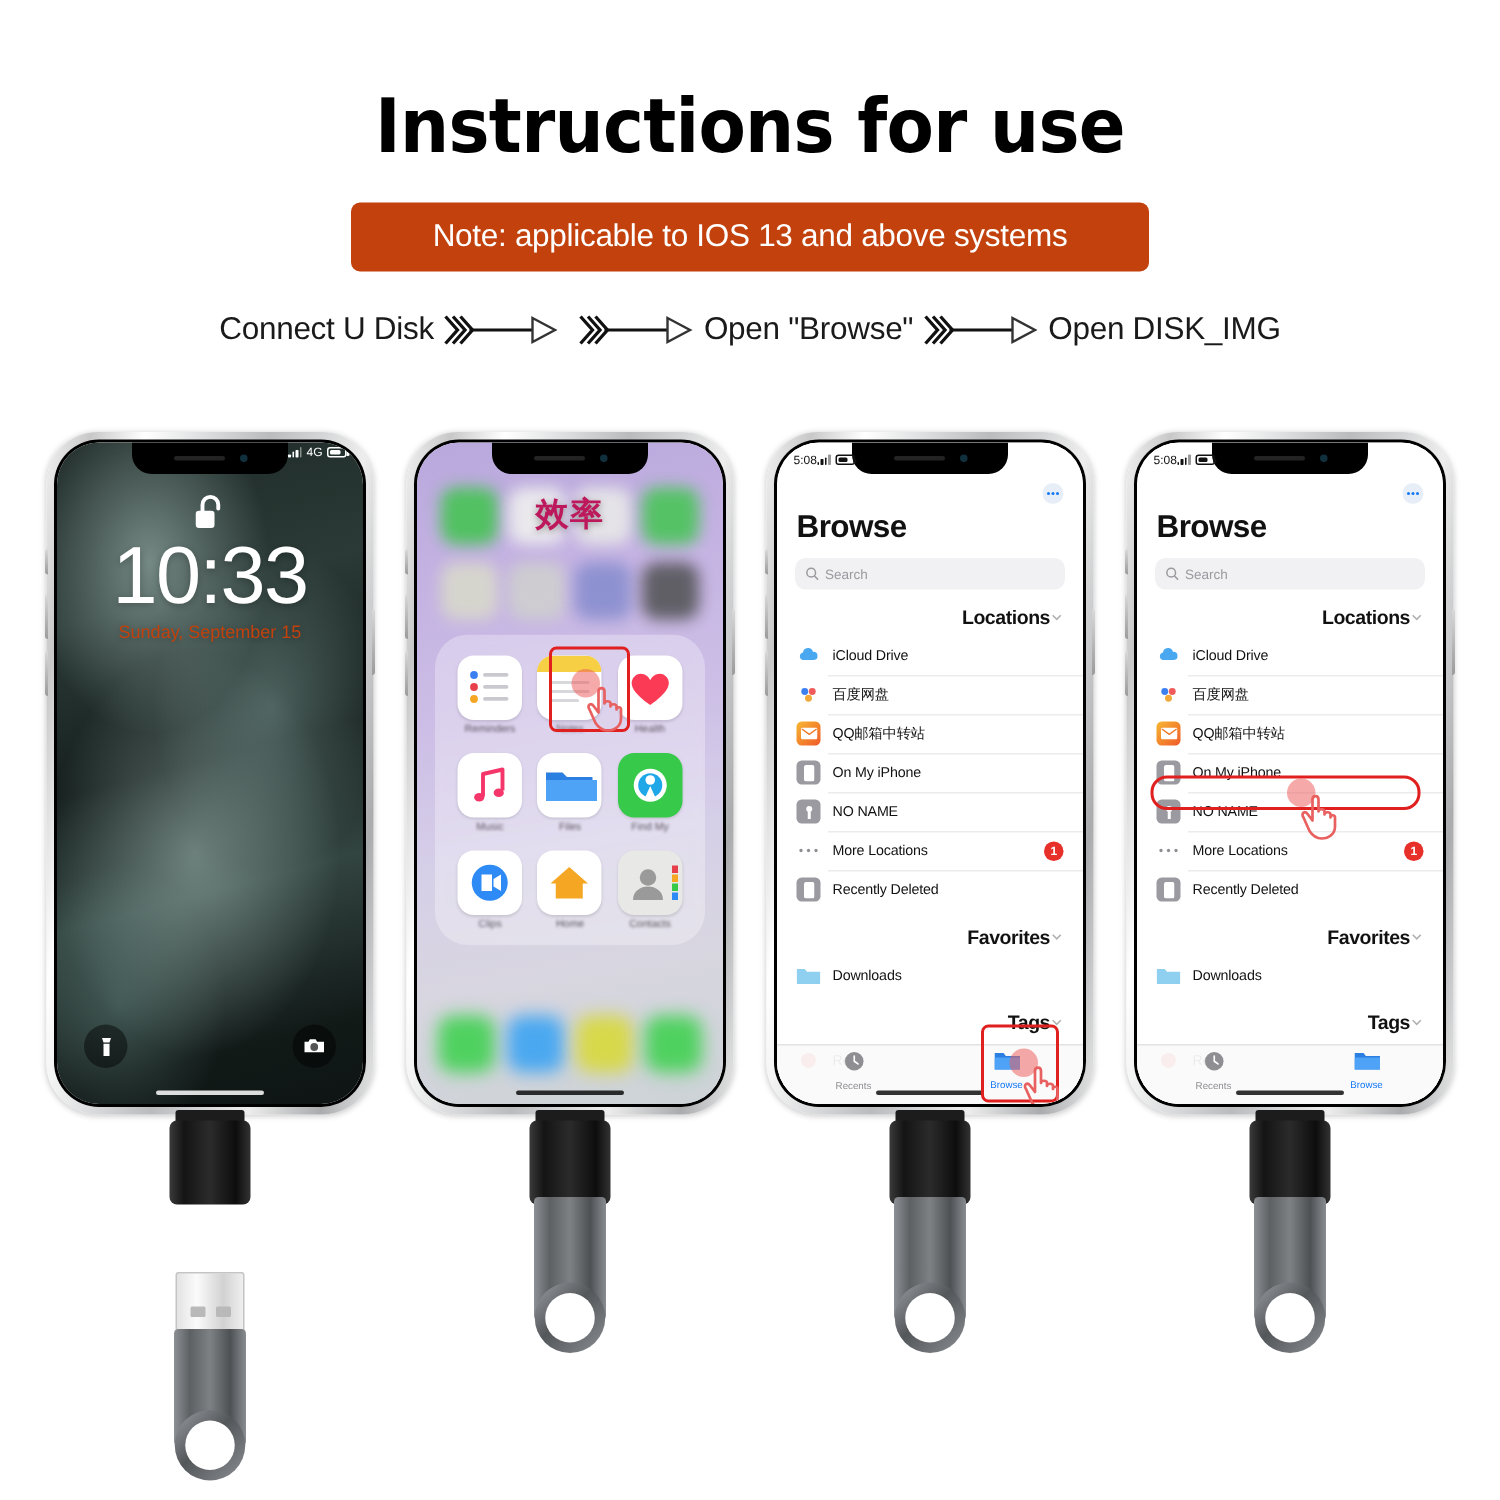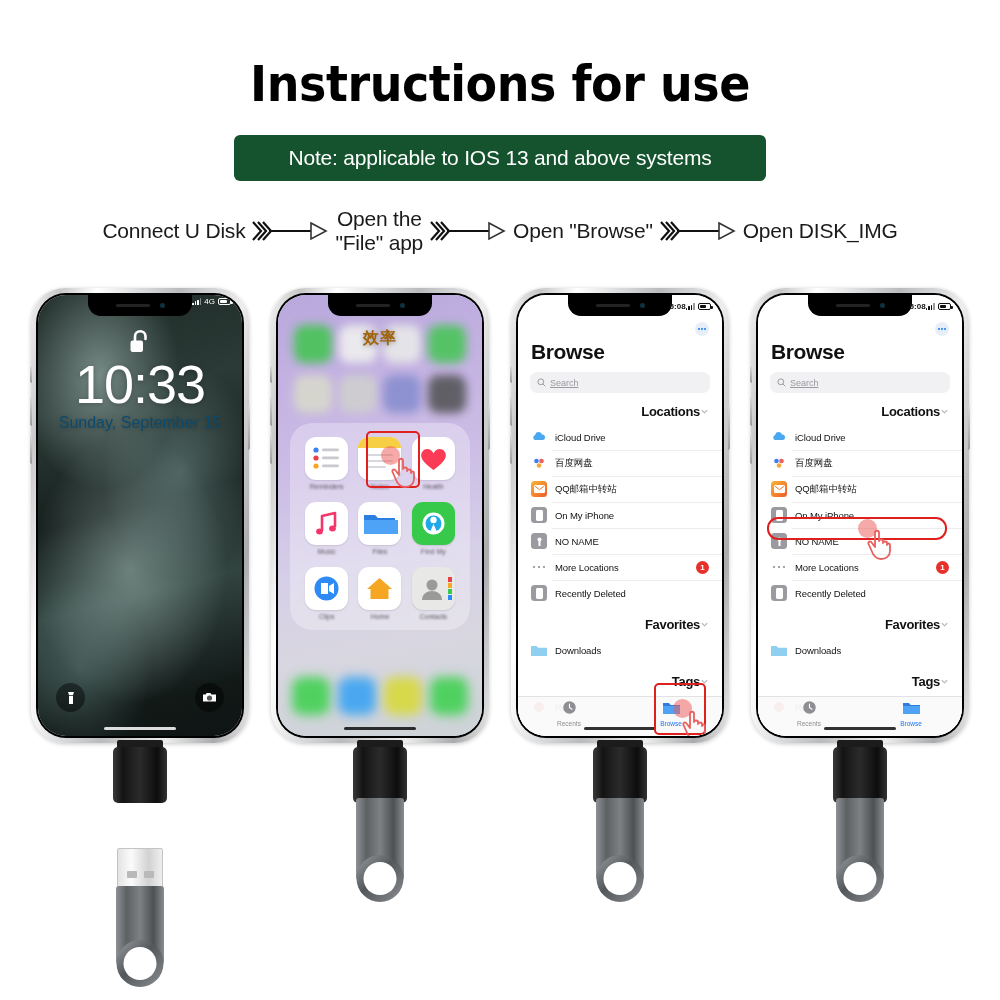--- a/index.html
+++ b/index.html
@@ -18,21 +18,21 @@
     font-weight: 900;
     font-size: 50px;
     letter-spacing: -0.5px;
     color: #000;
     margin-top: 55px;
     transform: scaleX(0.92);
   }
   .note-banner {
     margin: 22px auto 12px;
     width: 532px; height: 46px;
-    background: #14532d;
+    background: #c2410c;
     border-radius: 6px;
     display: flex; align-items: center; justify-content: center;
     color: #fff;
     font-size: 21px;
     letter-spacing: -0.2px;
   }
 
   
   .steps {
     margin-top: 26px;
@@ -97,23 +97,23 @@
   .camdot { width: 5px; height: 5px; border-radius: 50%; background: #10303d; }
   .side-btn { position: absolute; background: linear-gradient(180deg,#d9d9d9,#9b9b9b); }
   .sb-mute { left: -1px; top: 78px; width: 2px; height: 17px; border-radius: 2px 0 0 2px;}
   .sb-up   { left: -1px; top: 108px; width: 2px; height: 30px; border-radius: 2px 0 0 2px;}
   .sb-dn   { left: -1px; top: 146px; width: 2px; height: 30px; border-radius: 2px 0 0 2px;}
   .sb-pw   { right: -1px; top: 118px; width: 2px; height: 44px; border-radius: 0 2px 2px 0;}
 
   
   .statusbar {
     position: absolute; top: 0; left: 0; right: 0; height: 21px;
-    display: flex; align-items: center; justify-content: flex-end;
+    display: flex; align-items: center; justify-content: flex-start;
     padding: 2px 11px 0; z-index: 10;
-    font-size: 8px; font-weight: 700; color: #111;
+    font-size: 8px; font-weight: 400; color: #111;
   }
   .status-right { display: flex; align-items: center; gap: 3px; }
   .bars { display: flex; align-items: flex-end; gap: 1px; height: 7px; }
   .bars i { display: block; width: 1.6px; background: #111; border-radius: .5px; }
   .bars i:nth-child(1){height:2.5px}.bars i:nth-child(2){height:4px}
   .bars i:nth-child(3){height:5.5px}.bars i:nth-child(4){height:7px; background:#9a9a9a}
   .batt { width: 13px; height: 7px; border: 1px solid #111; border-radius: 2px; position: relative; padding: 1px; }
   .batt span { display: block; height: 100%; width: 72%; background: #111; border-radius: 1px; }
   .batt::after { content:""; position:absolute; right:-2.5px; top:2px; width:1.5px; height:3px; background:#111; border-radius:0 1px 1px 0; }
 
@@ -136,21 +136,21 @@
   .lock-batt::after{content:"";position:absolute;right:-2.5px;top:2px;width:1.5px;height:3px;background:#fff;border-radius:0 1px 1px 0;}
   .padlock { position: absolute; top: 33px; left: 50%; transform: translateX(-50%); }
   .clock {
     position: absolute; top: 58px; left: 0; right: 0; text-align: center;
     color: #fff; font-size: 54px; font-weight: 300; letter-spacing: -1px;
     font-family: "Liberation Sans", sans-serif;
     text-shadow: 0 1px 5px rgba(0,0,0,.25);
   }
   .lock-date {
     position: absolute; top: 119px; left: 0; right: 0; text-align: center;
-    color: #0c4a6e; font-size: 16px; font-weight: 400;
+    color: #c2410c; font-size: 12px; font-weight: 400;
     text-shadow: 0 1px 4px rgba(0,0,0,.3);
   }
   .lock-actions { position: absolute; bottom: 24px; left: 0; right: 0; display: flex; justify-content: space-between; padding: 0 18px; }
   .lock-circle {
     width: 29px; height: 29px; border-radius: 50%;
     background: rgba(0,0,0,.45);
     display: flex; align-items: center; justify-content: center;
   }
   .home-indicator { position: absolute; bottom: 6px; left: 50%; transform: translateX(-50%); width: 72px; height: 3.5px; border-radius: 2px; background: rgba(255,255,255,.85); }
   .home-indicator.dark { background: rgba(0,0,0,.8); }
@@ -158,21 +158,21 @@
   
   .homescreen {
     position: absolute; inset: 0;
     background: linear-gradient(170deg,#b9a8dc 0%,#c4b2e2 20%,#cdbfe6 42%,#d6cfe8 60%,#d8d6e0 78%,#ccd3d6 100%);
     filter: blur(0.2px);
   }
   .hs-blurrow { position: absolute; display: flex; justify-content: space-around; width: 100%; padding: 0 13px; }
   .hs-blurapp { width: 38px; height: 38px; border-radius: 10px; filter: blur(5px); opacity: .92; }
   .folder-title {
     position: absolute; top: 33px; left: 0; right: 0; text-align: center;
-    color: #a16207; font-size: 16px; font-weight: 700;
+    color: #be185d; font-size: 22px; font-weight: 700;
     text-shadow: 0 1px 5px rgba(0,0,0,.35);
     letter-spacing: 1px; filter: blur(.4px);
   }
   .folder {
     position: absolute; top: 128px; left: 12px; right: 12px;
     background: rgba(255,255,255,.30);
     border-radius: 22px;
     padding: 14px 10px 10px;
     backdrop-filter: blur(3px);
   }
@@ -190,21 +190,21 @@
     width: 14px; height: 14px; border-radius: 50%;
     background: #e8eef8;
     display: flex; align-items: center; justify-content: center; gap: 1.2px;
   }
   .files-more i { width: 2px; height: 2px; border-radius: 50%; background: #1478f5; display: block; }
   .files-title { font-size: 21px; font-weight: 800; color: #111; padding: 24px 13px 0; letter-spacing: -.4px; }
   .search-bar {
     margin: 8px 12px 0; height: 21px; border-radius: 7px; background: #f1f1f3;
     display: flex; align-items: center; gap: 4px; padding: 0 7px;
   }
-  .search-text { font-size: 9px; color: #9a9aa0; text-decoration: underline; }
+  .search-text { font-size: 9px; color: #9a9aa0; }
   .section-head {
     display: flex; align-items: center; justify-content: flex-end;
     padding: 11px 13px 5px;
   }
   .section-title { font-size: 13px; font-weight: 800; color: #111; letter-spacing: -.3px; }
   .chev { width: 9px; height: 9px; }
   .row {
     display: flex; align-items: center; gap: 8px;
     padding: 5px 13px; position: relative; min-height: 23px;
   }
@@ -282,22 +282,20 @@
   <span>Note: applicable to IOS 13 and above systems</span>
 </div>
 
 <div class="steps">
   <div class="step-label">Connect U Disk</div>
   <svg class="arrow" viewBox="0 0 78 26">
     <path d="M2 4 L10 13 L2 22 M7 4 L15 13 L7 22 M12 4 L20 13 L12 22" fill="none" stroke="#111" stroke-width="2.2"></path>
     <line x1="18" y1="13" x2="60" y2="13" stroke="#111" stroke-width="2"></line>
     <path d="M60 5 L75 13 L60 21 Z" fill="none" stroke="#333" stroke-width="1.6"></path>
   </svg>
-  <div class="step-label">Open the
-"File" app</div>
   <svg class="arrow" viewBox="0 0 78 26">
     <path d="M2 4 L10 13 L2 22 M7 4 L15 13 L7 22 M12 4 L20 13 L12 22" fill="none" stroke="#111" stroke-width="2.2"></path>
     <line x1="18" y1="13" x2="60" y2="13" stroke="#111" stroke-width="2"></line>
     <path d="M60 5 L75 13 L60 21 Z" fill="none" stroke="#333" stroke-width="1.6"></path>
   </svg>
   <div class="step-label">Open "Browse"</div>
   <svg class="arrow" viewBox="0 0 78 26">
     <path d="M2 4 L10 13 L2 22 M7 4 L15 13 L7 22 M12 4 L20 13 L12 22" fill="none" stroke="#111" stroke-width="2.2"></path>
     <line x1="18" y1="13" x2="60" y2="13" stroke="#111" stroke-width="2"></line>
     <path d="M60 5 L75 13 L60 21 Z" fill="none" stroke="#333" stroke-width="1.6"></path>

